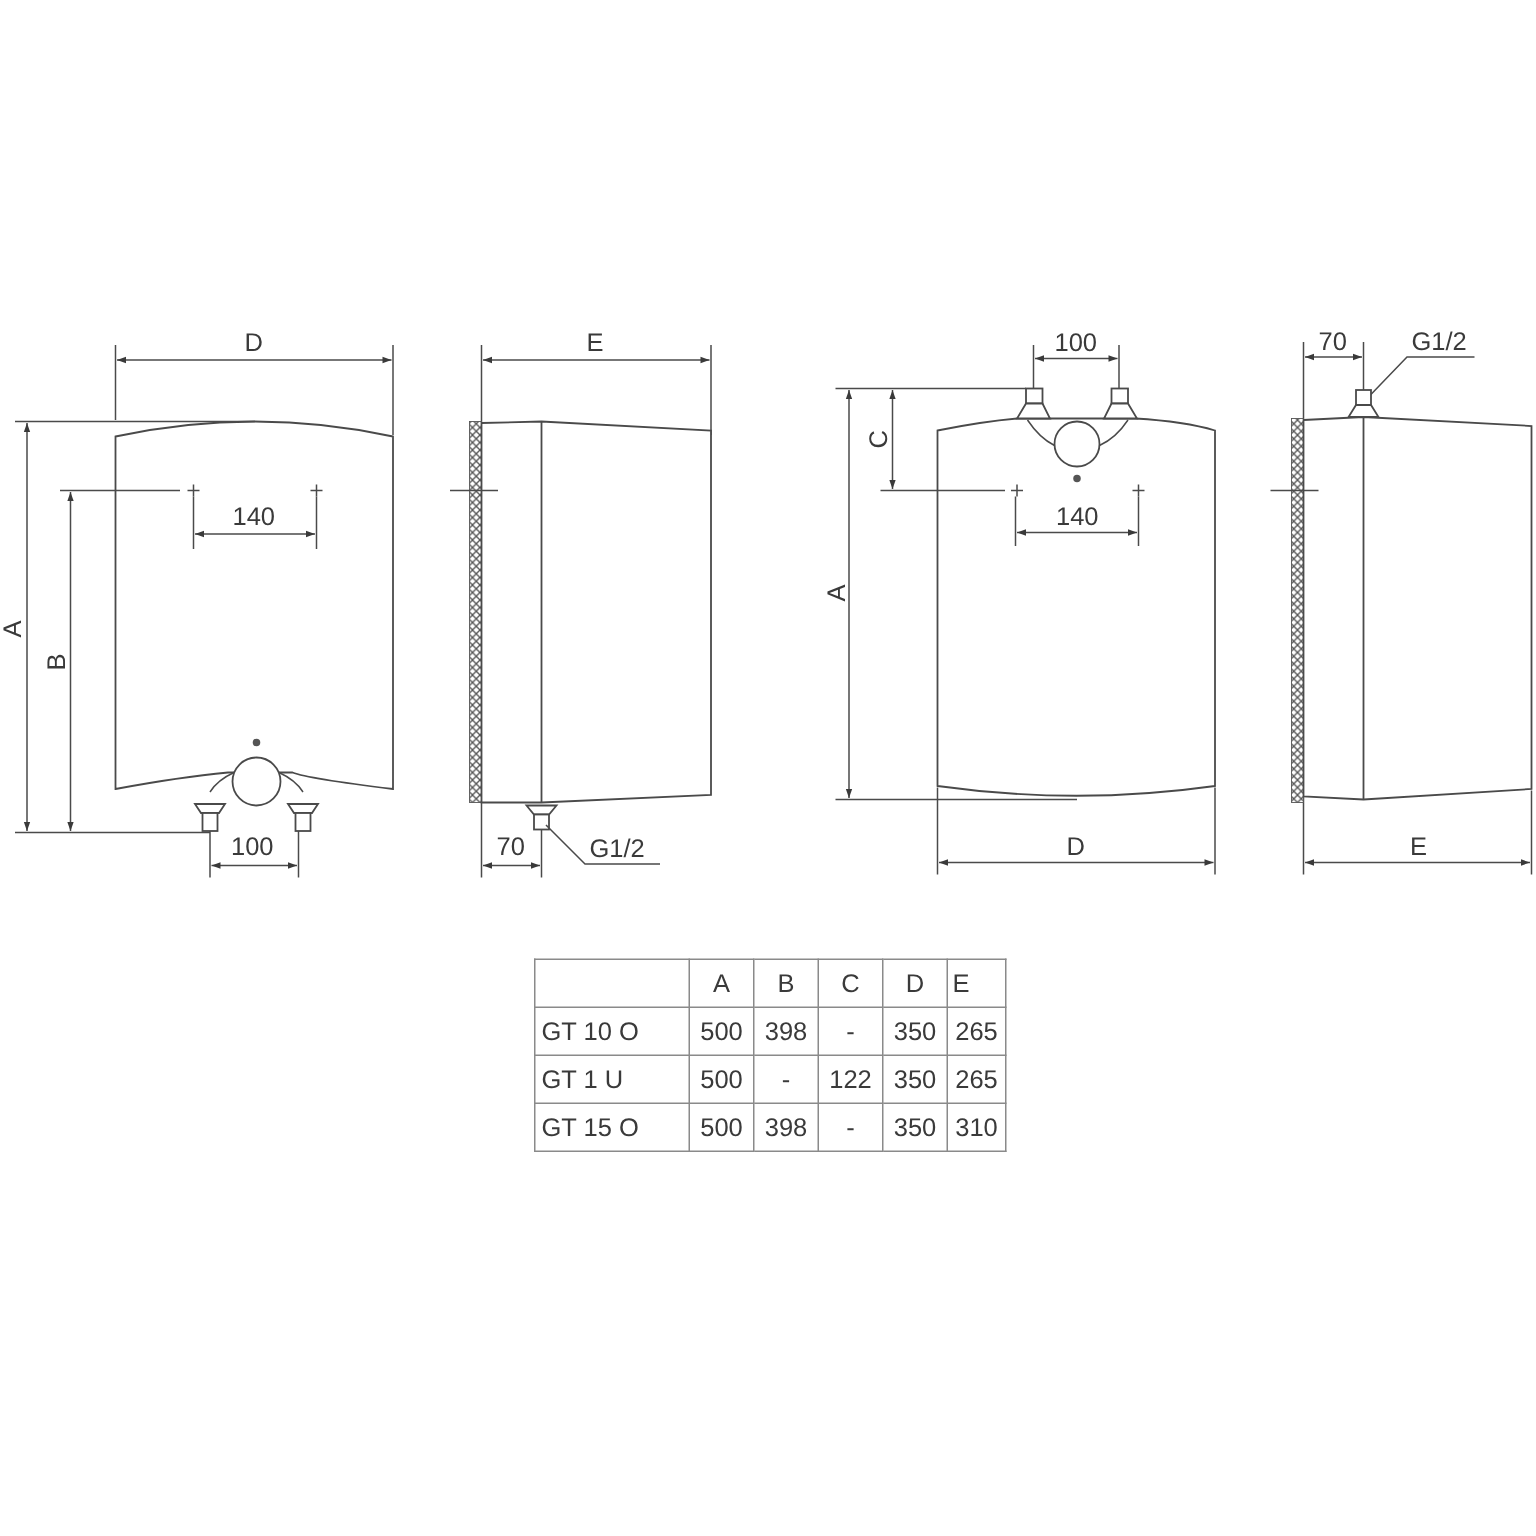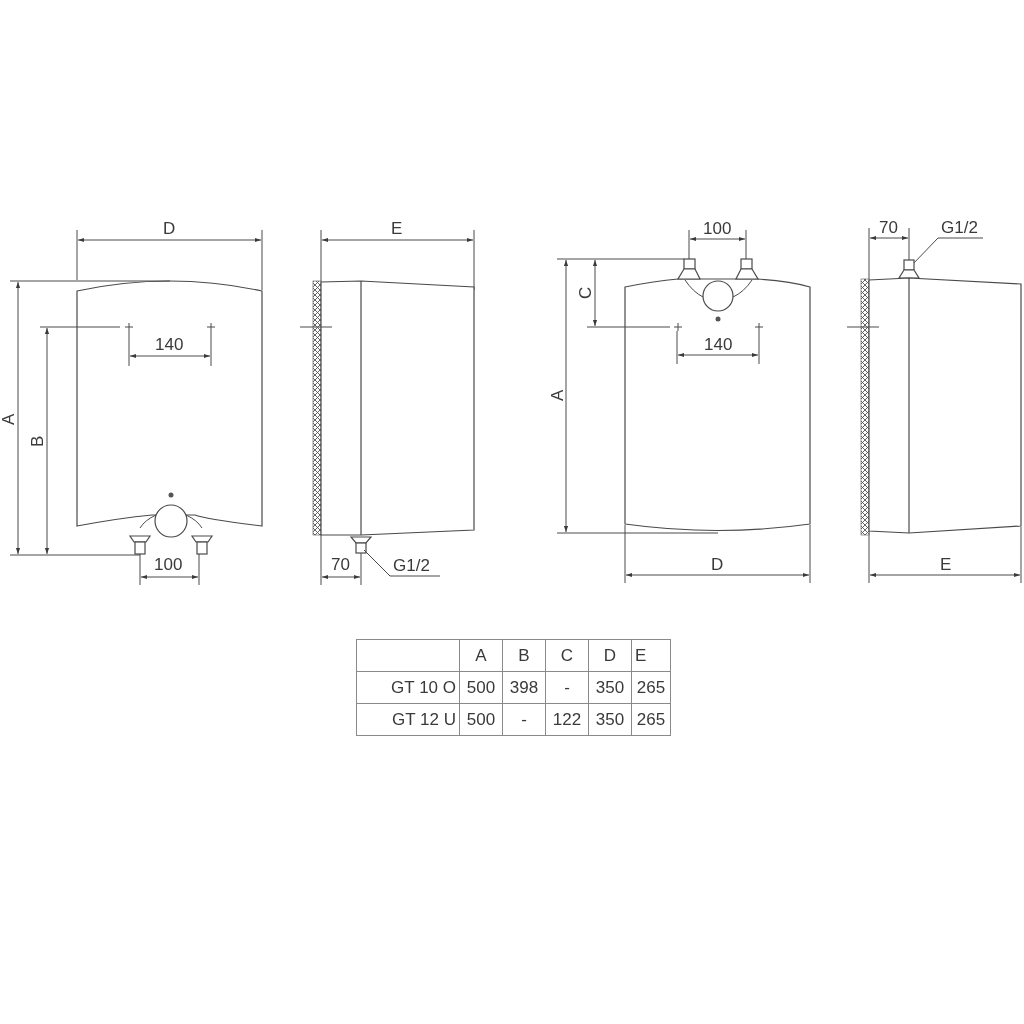--- a/index.html
+++ b/index.html
@@ -7,21 +7,21 @@
            font-family: "Liberation Sans", sans-serif; color: #3a3a3a; }
     svg.drawing { position: absolute; left: 0; top: 0; width: 1024px; height: 1024px; }
     svg text { font-family: "Liberation Sans", sans-serif; fill: #3a3a3a; font-size: 17px; }
     .ln { stroke: #4a4a4a; stroke-width: 1.2; fill: none; }
     .thin { stroke: #4a4a4a; stroke-width: 1; fill: none; }
     .body { stroke: #4a4a4a; stroke-width: 1.2; fill: #ffffff; }
     table.dims { position: absolute; left: 356px; top: 639px; border-collapse: collapse;
                  font-size: 17px; color: #3a3a3a; }
     table.dims td, table.dims th { border: 1px solid #8a8a8a; height: 31px; padding: 0 3px;
                  font-weight: normal; text-align: center; white-space: nowrap; }
-    table.dims td.model { text-align: right; padding-left: 4px; width: 95px; }
+    table.dims td.model { text-align: left; padding-left: 4px; width: 95px; }
     table.dims th.corner { width: 95px; }
     table.dims .c-a { width: 36px; } table.dims .c-b { width: 36px; }
     table.dims .c-c { width: 36px; } table.dims .c-d { width: 36px; } table.dims .c-e { width: 32px; text-align:left; }
   </style>
 </head>
 <body>
 
 <svg class="drawing" viewBox="0 0 1024 1024" xmlns="http://www.w3.org/2000/svg">
   <defs>
     <marker id="arr" viewBox="0 0 10 10" refX="10" refY="5" markerWidth="12" markerHeight="6" orient="auto-start-reverse" markerUnits="userSpaceOnUse">
@@ -158,21 +158,29 @@
   <tbody>
     <tr>
       <td class="model">GT 10 O</td>
       <td>500</td>
       <td>398</td>
       <td>-</td>
       <td>350</td>
       <td>265</td>
     </tr>
     <tr>
-      <td class="model">GT 12 U</td>
+      <td class="model">GT 1 U</td>
       <td>500</td>
       <td>-</td>
       <td>122</td>
       <td>350</td>
       <td>265</td>
     </tr>
+    <tr>
+      <td class="model">GT 15 O</td>
+      <td>500</td>
+      <td>398</td>
+      <td>-</td>
+      <td>350</td>
+      <td>310</td>
+    </tr>
   </tbody>
 </table>
 
 </body></html>

